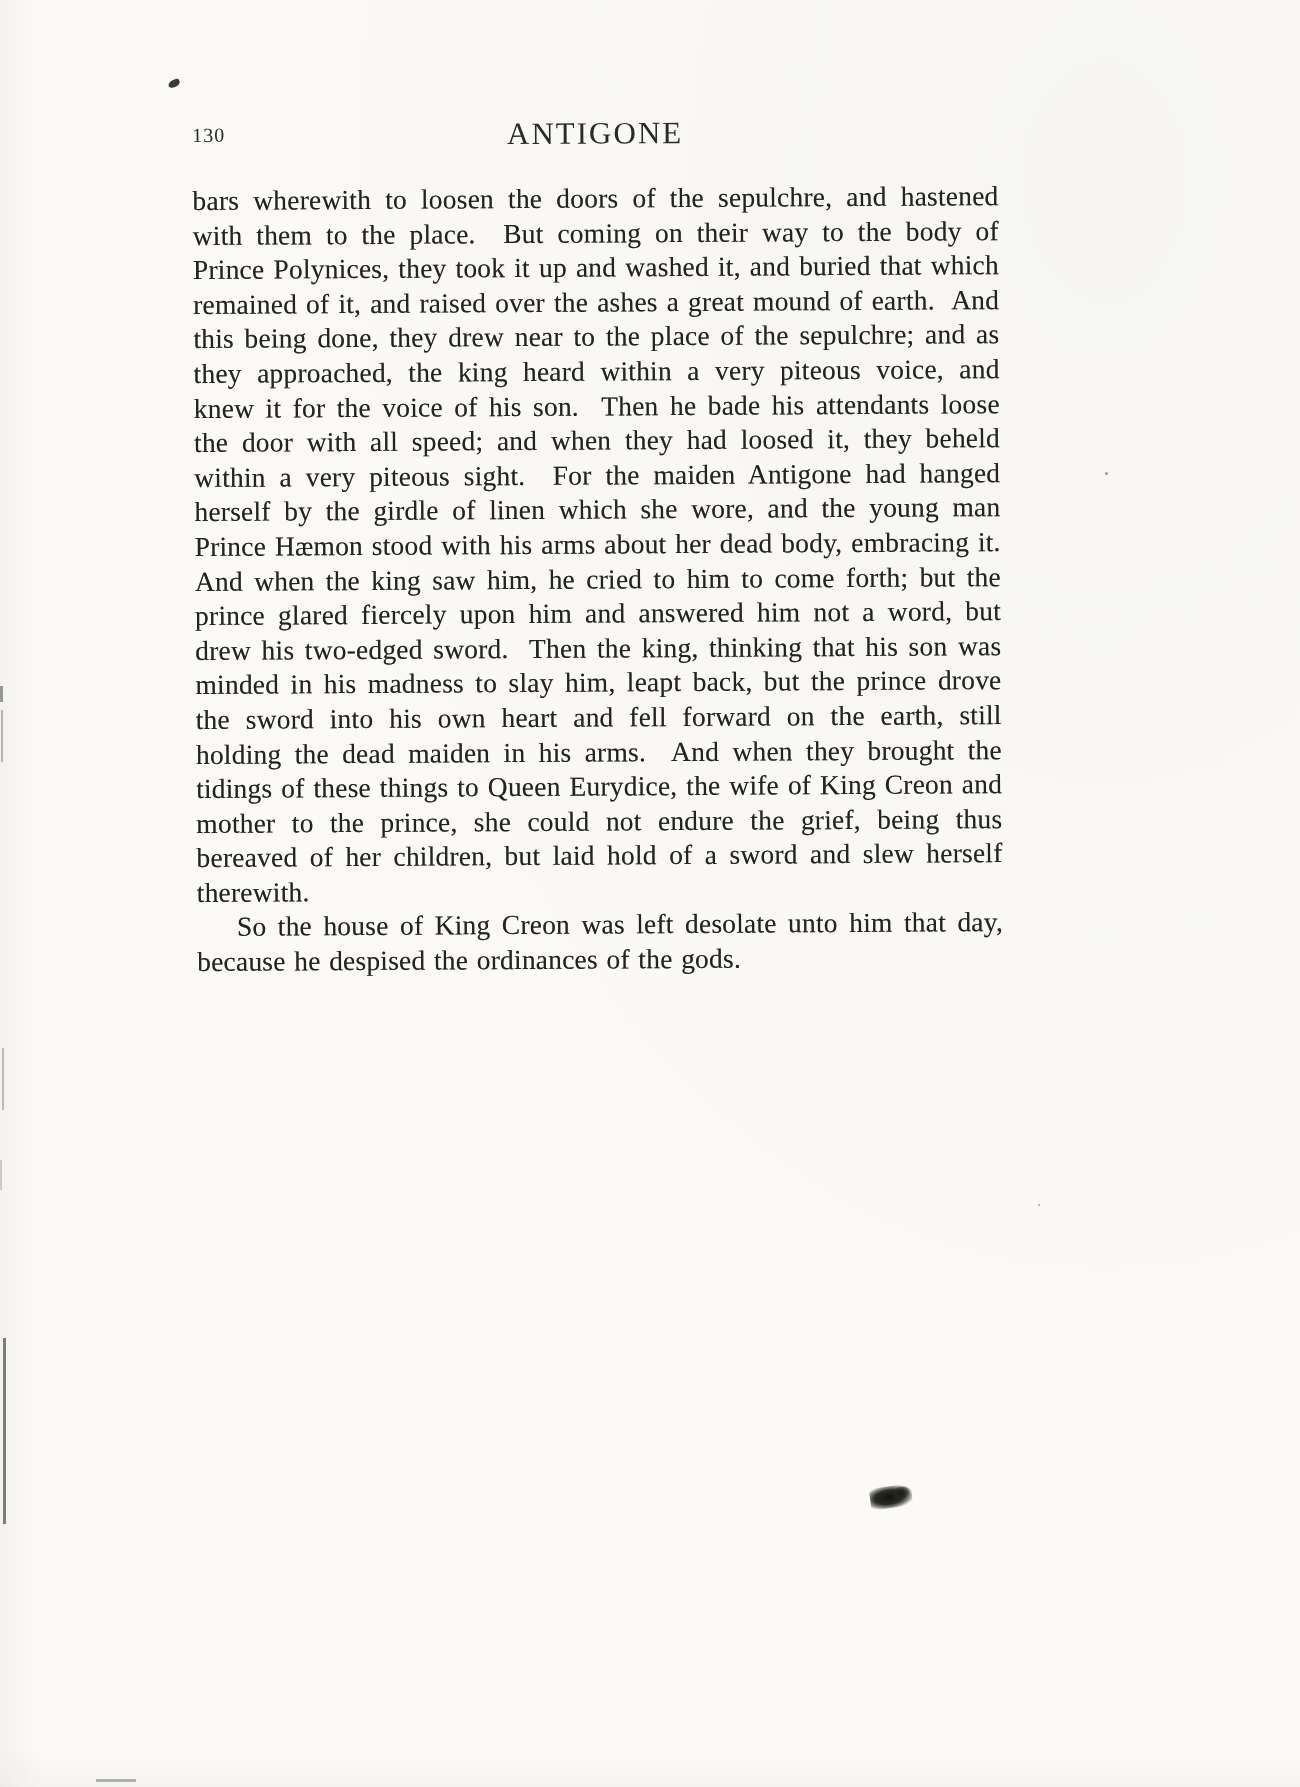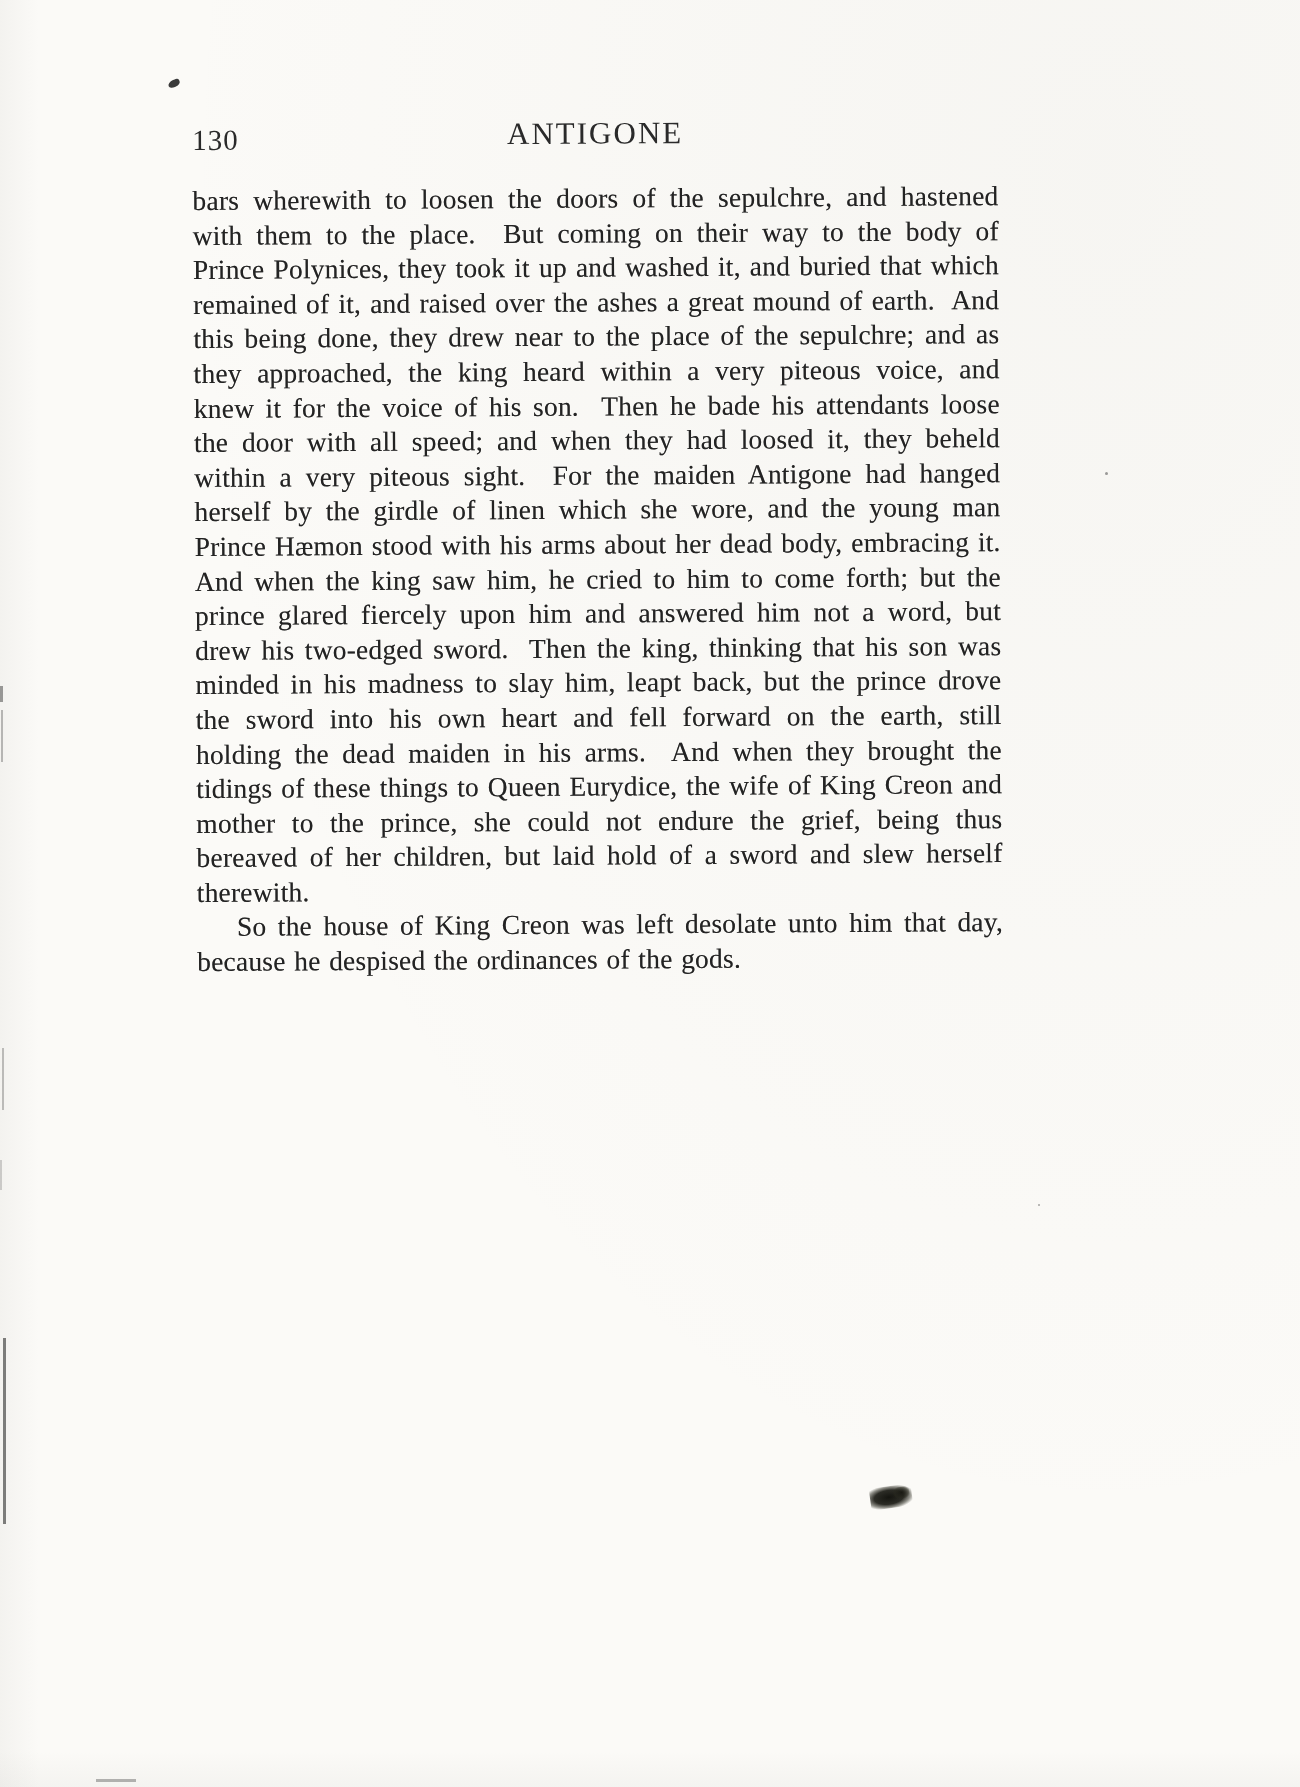--- a/index.html
+++ b/index.html
@@ -30,21 +30,21 @@
     transform-origin: left top;
   }
   .header-row {
     position: relative;
     height: 44px;
   }
   .page-number {
     position: absolute;
     left: 0;
     top: 6px;
-    font-size: 29px;
+    font-size: 20px;
     letter-spacing: 1px;
     color: #2a2a2a;
   }
   .page-title {
     position: absolute;
     left: 0;
     right: 0;
     top: 0;
     text-align: center;
     font-size: 31px;

